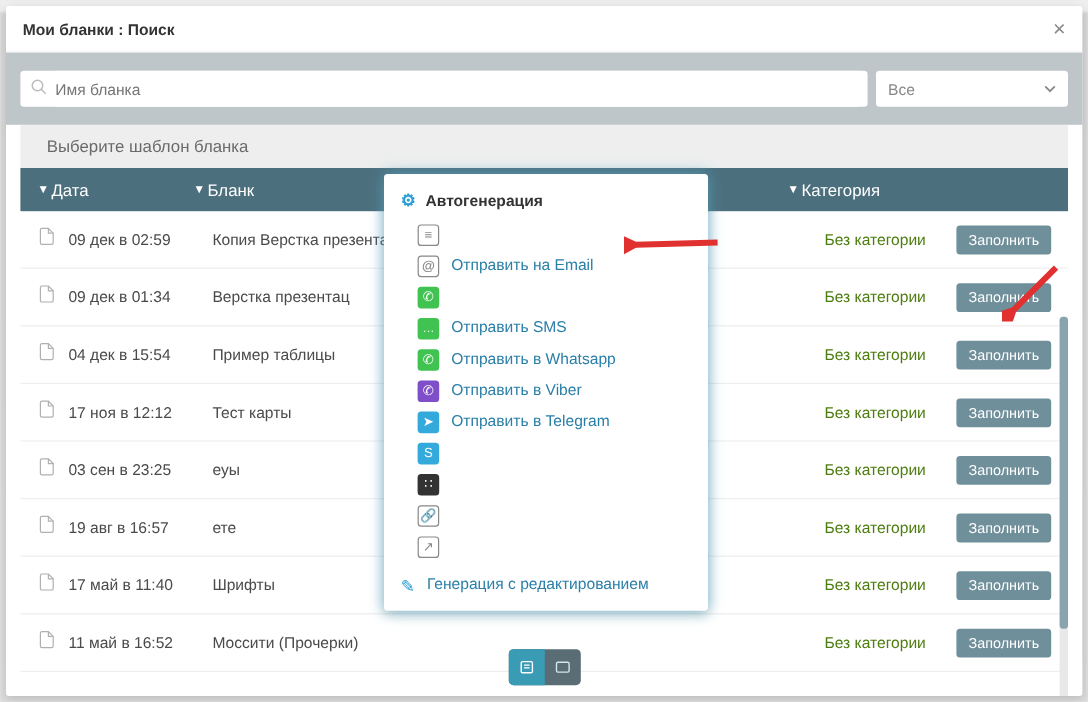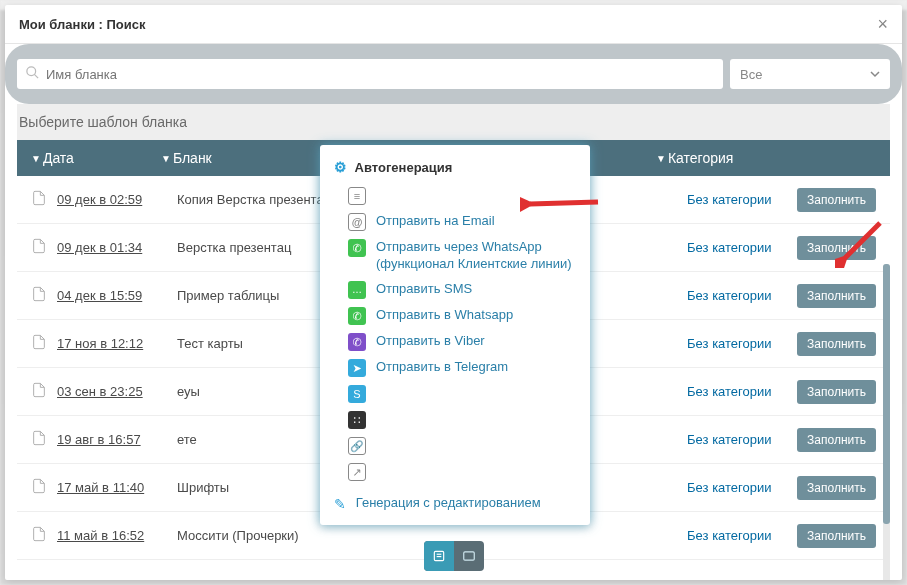--- a/index.html
+++ b/index.html
@@ -53,21 +53,20 @@
     font-size: 18px;
     color: #888;
     cursor: pointer;
     line-height: 1;
   }
   .search-bar {
     background: #bfc6ca;
     padding: 15px 12px;
     display: flex;
     gap: 7px;
-    border-radius: 24px;
   }
   .search-input-wrap {
     flex: 1;
     background: #fff;
     border-radius: 3px;
     display: flex;
     align-items: center;
     padding: 0 8px;
   }
   .search-icon {
@@ -95,21 +94,21 @@
   }
   .body-area {
     flex: 1;
     padding: 0 12px 8px 12px;
     position: relative;
     overflow: hidden;
   }
   .section-header {
     background: #eeeeee;
     color: #6a6a6a;
-    padding: 10px 2px;
+    padding: 10px 22px;
     font-size: 14px;
   }
   .table-header {
     background: #4c6f7d;
     color: #fff;
     display: flex;
     padding: 10px 14px;
     font-size: 14px;
   }
   .th { display: flex; align-items: center; gap: 2px; }
@@ -122,23 +121,23 @@
     align-items: center;
     padding: 8px 14px;
     border-bottom: 1px solid #eee;
     height: 48px;
   }
   .row-icon {
     color: #b0b0b0;
     margin-right: 10px;
     font-size: 16px;
   }
-  .col-date { width: 120px; color: #4a4a4a; text-decoration: underline; }
+  .col-date { width: 120px; color: #4a4a4a; }
   .col-name { flex: 1; color: #4a4a4a; }
-  .col-cat { width: 110px; color: #0369a1; }
+  .col-cat { width: 110px; color: #4d7c0f; }
   .fill-btn {
     background: #6f8f9b;
     color: #fff;
     border: none;
     border-radius: 3px;
     padding: 5px 10px;
     font-size: 12px;
     cursor: pointer;
   }
 
@@ -317,21 +316,21 @@
           <div class="col-date">09 дек в 01:34</div>
           <div class="col-name">Верстка презентац</div>
           <div class="col-cat">Без категории</div>
           <button class="fill-btn">Заполнить</button>
         </div>
         <div class="row">
           <span class="row-icon"><svg width="16" height="16" viewBox="0 0 24 24" fill="none" stroke="#b0b0b0" stroke-width="1.5">
               <path d="M14 2H6a2 2 0 0 0-2 2v16a2 2 0 0 0 2 2h12a2 2 0 0 0 2-2V8z"></path>
               <polyline points="14 2 14 8 20 8"></polyline>
             </svg></span>
-          <div class="col-date">04 дек в 15:59</div>
+          <div class="col-date">04 дек в 15:54</div>
           <div class="col-name">Пример таблицы</div>
           <div class="col-cat">Без категории</div>
           <button class="fill-btn">Заполнить</button>
         </div>
         <div class="row">
           <span class="row-icon"><svg width="16" height="16" viewBox="0 0 24 24" fill="none" stroke="#b0b0b0" stroke-width="1.5">
               <path d="M14 2H6a2 2 0 0 0-2 2v16a2 2 0 0 0 2 2h12a2 2 0 0 0 2-2V8z"></path>
               <polyline points="14 2 14 8 20 8"></polyline>
             </svg></span>
           <div class="col-date">17 ноя в 12:12</div>
@@ -394,21 +393,20 @@
   </div>
   <div class="popup-item">
     <span class="pi-icon doc-ic">≡</span>
   </div>
   <div class="popup-item">
     <span class="pi-icon email-ic">@</span>
     <span class="pi-label">Отправить на Email</span>
   </div>
   <div class="popup-item">
     <span class="pi-icon wa-ic">✆</span>
-    <span class="pi-label">Отправить через WhatsApp (функционал Клиентские линии)</span>
   </div>
   <div class="popup-item">
     <span class="pi-icon sms-ic">…</span>
     <span class="pi-label">Отправить SMS</span>
   </div>
   <div class="popup-item">
     <span class="pi-icon wa2-ic">✆</span>
     <span class="pi-label">Отправить в Whatsapp</span>
   </div>
   <div class="popup-item">

